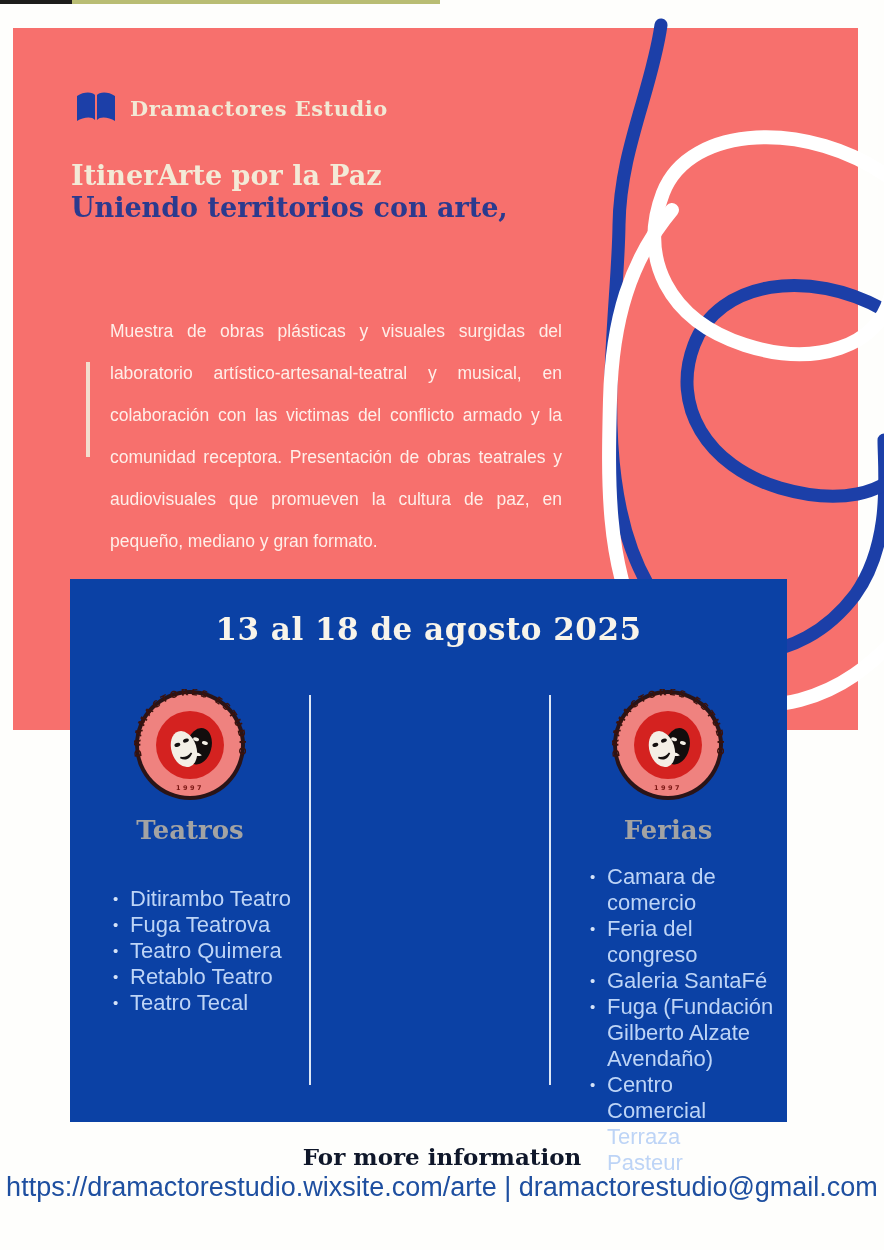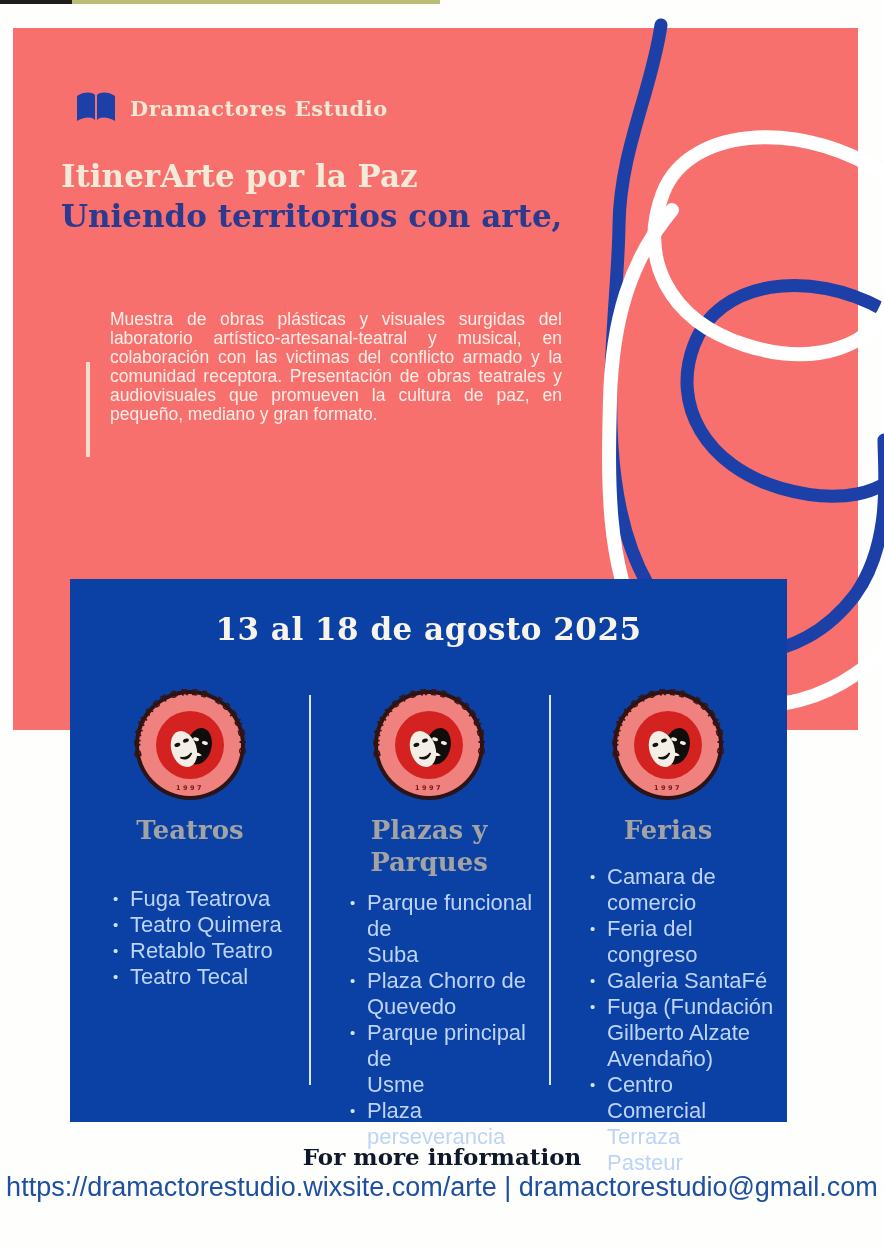--- a/index.html
+++ b/index.html
@@ -5,26 +5,26 @@
   html,body{margin:0;padding:0;background:#ffffff;}
   .page{position:relative;width:884px;height:1250px;margin:0 auto;background:#fefefc;overflow:hidden;
         font-family:"Liberation Sans",sans-serif;}
   
   .bar-black{position:absolute;left:0;top:0;width:72px;height:4px;background:#1d1d1b;}
   .bar-olive{position:absolute;left:72px;top:0;width:368px;height:4px;background:#b9bd74;}
   
   .coral{position:absolute;left:13px;top:28px;width:845px;height:702px;background:#f7706d;z-index:1;}
   .brand{position:absolute;left:62px;top:64px;display:flex;align-items:center;gap:13px;}
   .brand-name{font-family:"DejaVu Serif",serif;font-weight:bold;font-size:21px;color:#f2e9d5;letter-spacing:.5px;}
-  .hero-title{position:absolute;left:48px;top:132px;font-family:"DejaVu Serif",serif;font-weight:bold;
-              font-size:31px;line-height:32px;}
+  .hero-title{position:absolute;left:58px;top:132px;font-family:"DejaVu Serif",serif;font-weight:bold;
+              font-size:27px;line-height:32px;}
   .hero-title .l1{color:#f3ead7;}
-  .hero-title .l2,.hero-title .l3{color:#2b3a8e;margin-top:8px;}
+  .hero-title .l2,.hero-title .l3{color:#2b3a8e;}
   .hero-para{position:absolute;left:97px;top:264px;width:452px;color:#feefe9;font-size:17.5px;
-             line-height:19px;text-align:justify;}
+             line-height:42px;text-align:justify;}
   .accent-bar{position:absolute;left:73px;top:334px;width:4px;height:95px;background:#f2e3d3;opacity:.95;}
   
   .curves{position:absolute;left:0;top:0;width:884px;height:1250px;z-index:2;pointer-events:none;}
   
   .panel{position:absolute;left:70px;top:579px;width:717px;height:543px;background:#0b41a5;z-index:3;}
   .panel-title{position:absolute;left:0;top:32px;width:100%;text-align:center;color:#f8f4ea;
                font-family:"DejaVu Serif",serif;font-weight:bold;font-size:31px;letter-spacing:.5px;}
   .divider{position:absolute;top:116px;width:2px;height:390px;background:#dde7f6;}
   .divider.d1{left:239px;} .divider.d2{left:479px;}
   .col{position:absolute;top:110px;}
@@ -112,42 +112,28 @@
 
     <div class="divider d1"></div>
     <div class="divider d2"></div>
 
     <div class="col col1">
       <svg class="badge" viewBox="0 0 112 112">
         <use href="#badge-g" xlink:href="#badge-g"></use>
       </svg>
       <div class="col-heading">Teatros</div>
       <ul>
+        <li>Ditirambo Teatro</li>
         <li>Fuga Teatrova</li>
         <li>Teatro Quimera</li>
         <li>Retablo Teatro</li>
         <li>Teatro Tecal</li>
       </ul>
     </div>
 
-    <div class="col col2">
-      <svg class="badge" viewBox="0 0 112 112">
-        <use href="#badge-g" xlink:href="#badge-g"></use>
-      </svg>
-      <div class="col-heading">Plazas y Parques</div>
-      <ul>
-        <li>Parque funcional de
-Suba</li>
-        <li>Plaza Chorro de
- Quevedo</li>
-        <li>Parque principal de
-Usme</li>
-        <li>Plaza perseverancia</li>
-      </ul>
-    </div>
 
     <div class="col col3">
       <svg class="badge" viewBox="0 0 112 112">
         <use href="#badge-g" xlink:href="#badge-g"></use>
       </svg>
       <div class="col-heading">Ferias</div>
       <ul>
         <li>Camara de comercio</li>
         <li>Feria del congreso</li>
         <li>Galeria SantaFé</li>

